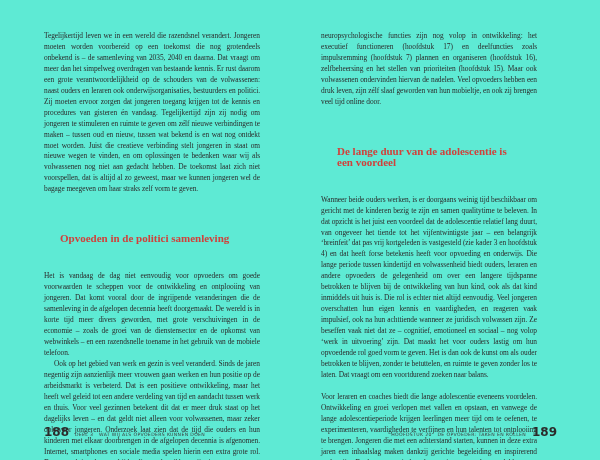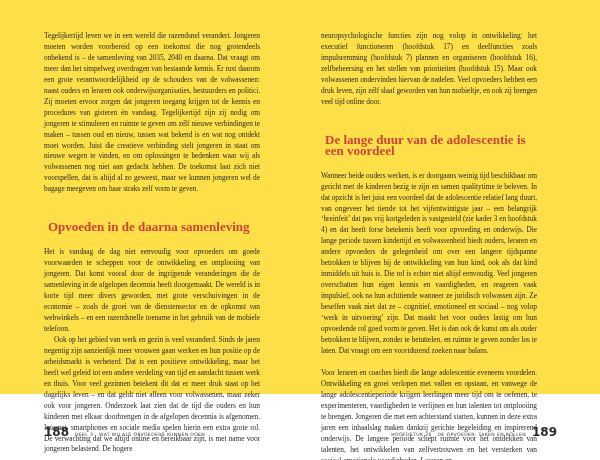--- a/index.html
+++ b/index.html
@@ -1,37 +1,37 @@
 <!DOCTYPE html>
 <html><head>
   <meta charset="utf-8">
   <style>
     html, body { margin: 0; padding: 0; background: #ffffff; }
     body { width: 600px; height: 460px; position: relative; overflow: hidden; }
-    .spread { position: absolute; left: 0; top: 0; width: 600px; height: 394px; background: #fde047; text-decoration: underline; }
+    .spread { position: absolute; left: 0; top: 0; width: 600px; height: 460px; background: #5eead4; text-decoration: underline; }
     .page { position: absolute; top: 31px; width: 216px; }
     .page.left { left: 44px; }
     .page.right { left: 321px; }
     .para {
       font-family: "Liberation Serif", "DejaVu Serif", serif;
       font-size: 7.4px;
       line-height: 10.95px;
       color: #2b2b2b;
       text-align: justify;
       margin: 0;
       hyphens: none;
       letter-spacing: -0.05px;
     }
     .para.indent { text-indent: 10px; }
     .heading {
       font-family: "Liberation Serif", "DejaVu Serif", serif;
-      font-size: 13px;
+      font-size: 11px;
       line-height: 11px;
       color: #d0413b;
-      margin: 4px;
+      margin: 16px;
     }
     .gap-small { height: 11px; }
     .gap-large { height: 22px; }
     .footer {
       position: absolute;
       top: 425px;
       font-family: "DejaVu Sans", "Liberation Sans", sans-serif;
       font-size: 4.6px;
       letter-spacing: 0.35px;
       color: #3a3a3a;
@@ -44,21 +44,21 @@
     .footer .sep { display: inline-block; width: 4px; }
   </style>
 </head>
 <body>
 
 <div class="spread">
 
   <div class="page left">
     <p class="para">Tegelijkertijd leven we in een wereld die razendsnel verandert. Jongeren moeten worden voorbereid op een toekomst die nog grotendeels onbekend is – de samenleving van 2035, 2040 en daarna. Dat vraagt om meer dan het simpelweg overdragen van bestaande kennis. Er rust daarom een grote verantwoordelijkheid op de schouders van de volwassenen: naast ouders en leraren ook onderwijsorganisaties, bestuurders en politici. Zij moeten ervoor zorgen dat jongeren toegang krijgen tot de kennis en procedures van gisteren én vandaag. Tegelijkertijd zijn zij nodig om jongeren te stimuleren en ruimte te geven om zélf nieuwe verbindingen te maken – tussen oud en nieuw, tussen wat bekend is en wat nog ontdekt moet worden. Juist die creatieve verbinding stelt jongeren in staat om nieuwe wegen te vinden, en om oplossingen te bedenken waar wij als volwassenen nog niet aan gedacht hebben. De toekomst laat zich niet voorspellen, dat is altijd al zo geweest, maar we kunnen jongeren wel de bagage meegeven om haar straks zelf vorm te geven.</p>
     <div class="gap-large"></div>
-    <h2 class="heading">Opvoeden in de daarna samenleving</h2>
+    <h2 class="heading">Opvoeden in de politici samenleving</h2>
     <div class="gap-small"></div>
     <p class="para">Het is vandaag de dag niet eenvoudig voor opvoeders om goede voorwaarden te scheppen voor de ontwikkeling en ontplooiing van jongeren. Dat komt vooral door de ingrijpende veranderingen die de samenleving in de afgelopen decennia heeft doorgemaakt. De wereld is in korte tijd meer divers geworden, met grote verschuivingen in de economie – zoals de groei van de dienstensector en de opkomst van webwinkels – en een razendsnelle toename in het gebruik van de mobiele telefoon.</p>
     <p class="para indent">Ook op het gebied van werk en gezin is veel veranderd. Sinds de jaren negentig zijn aanzienlijk meer vrouwen gaan werken en hun positie op de arbeidsmarkt is verbeterd. Dat is een positieve ontwikkeling, maar het heeft wel geleid tot een andere verdeling van tijd en aandacht tussen werk en thuis. Voor veel gezinnen betekent dit dat er meer druk staat op het dagelijks leven – en dat geldt niet alleen voor volwassenen, maar zeker ook voor jongeren. Onderzoek laat zien dat de tijd die ouders en hun kinderen met elkaar doorbrengen in de afgelopen decennia is afgenomen. Internet, smartphones en sociale media spelen hierin een extra grote rol. De verwachting dat we altijd online en bereikbaar zijn, is met name voor jongeren belastend. De hogere</p>
   </div>
 
   <div class="footer left">
     <span class="num">188</span><span class="sep"></span>
     <span>Deel 3</span><span class="sep"></span>
     <span>Wat wij als opvoeders kunnen doen</span>
   </div>

